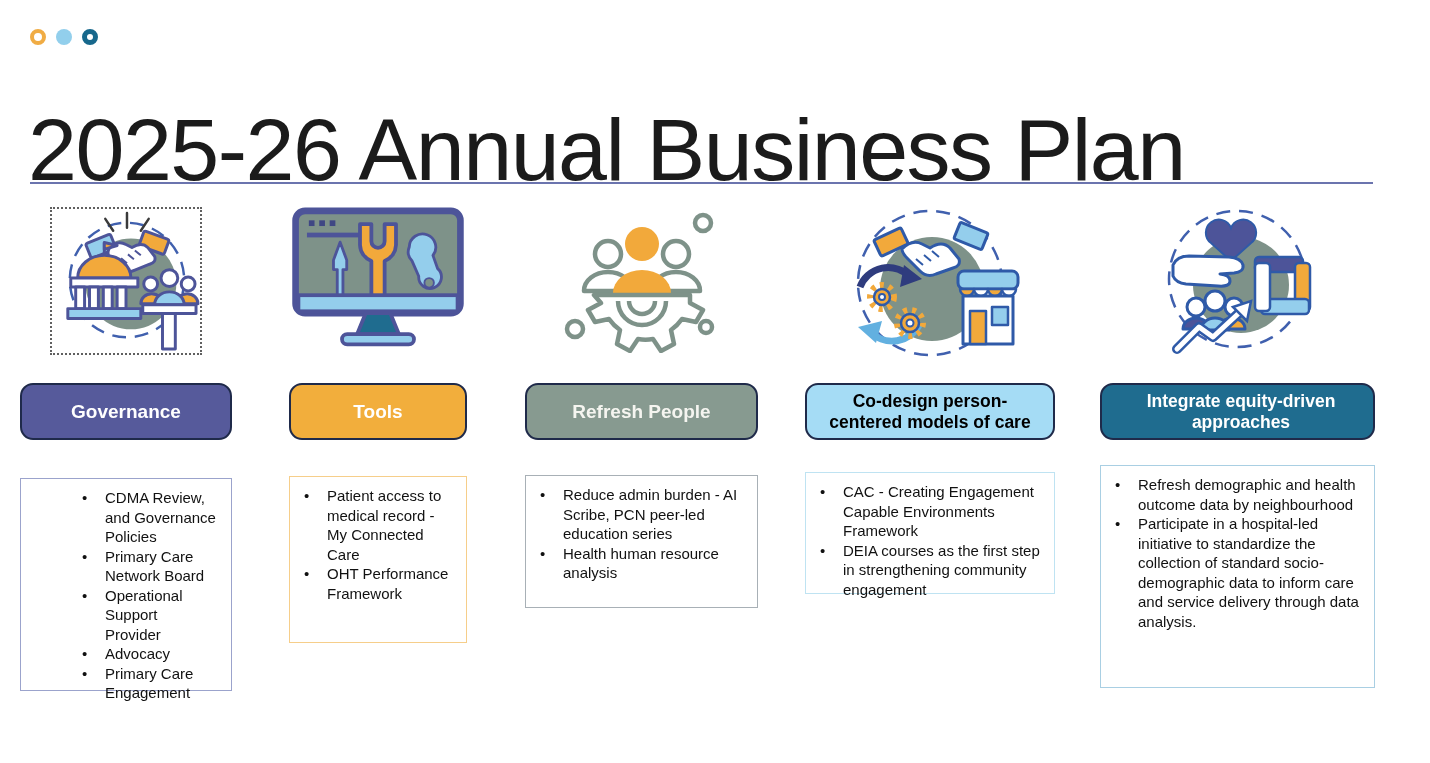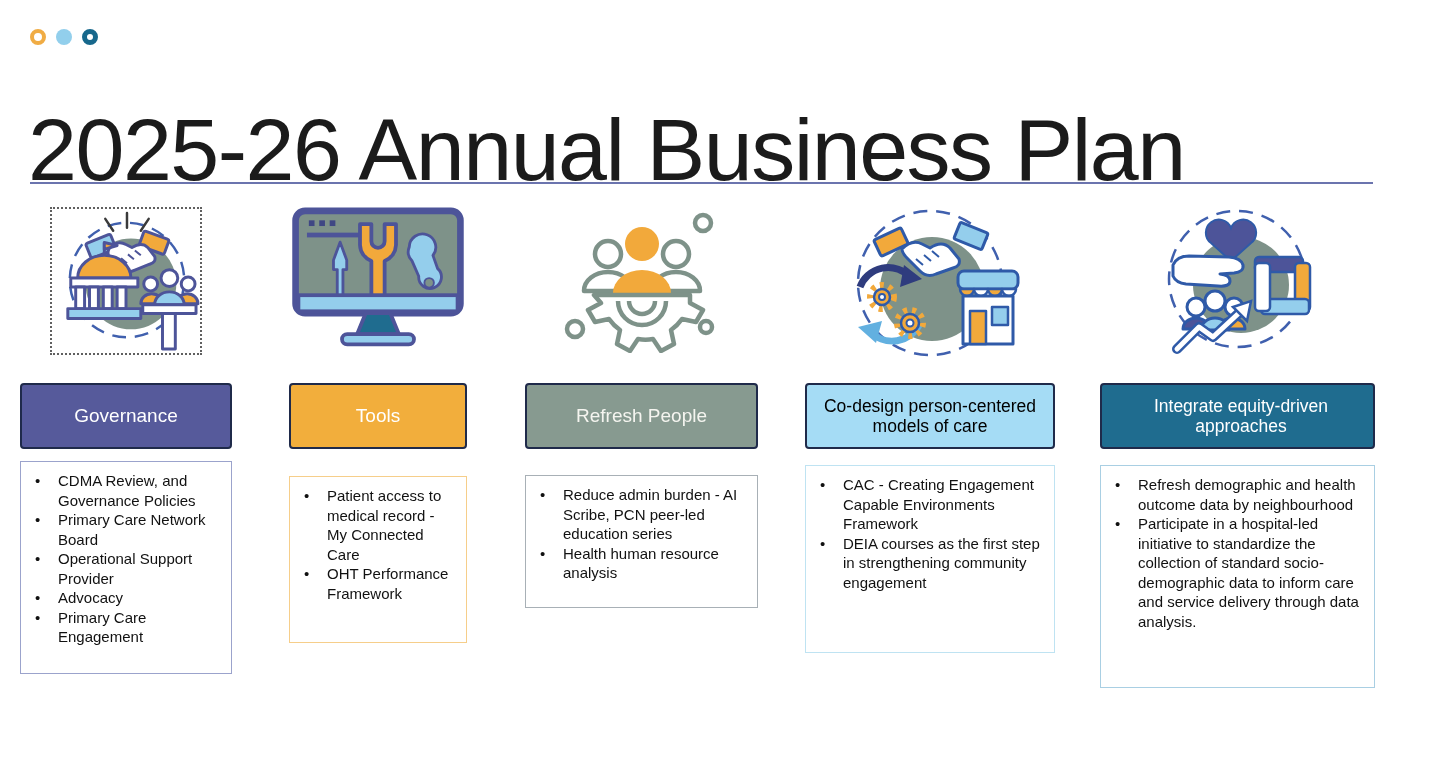--- a/index.html
+++ b/index.html
@@ -28,45 +28,45 @@
   .col2{left:289px;width:178px;}
   .col3{left:525px;width:233px;}
   .col4{left:805px;width:250px;}
   .col5{left:1100px;width:275px;}
 
   .icon-wrap{position:absolute;top:2px;left:50%;transform:translateX(-50%);}
   .sel-box{border:2px dotted #606060;padding:0;}
   .icon-wrap svg{display:block;}
 
   .hdr{
-    position:absolute;top:178px;left:0;right:0;height:66px;box-sizing:border-box;
-    border-radius:4px;border:2.5px solid #1F2A4A;
+    position:absolute;top:178px;left:0;right:0;height:57px;box-sizing:border-box;
+    border-radius:13px;border:2.5px solid #1F2A4A;
     display:flex;align-items:center;justify-content:center;text-align:center;
-    font-weight:normal;font-size:19px;line-height:1.15;padding:4px 10px;cursor:pointer;
+    font-weight:bold;font-size:19px;line-height:1.15;padding:4px 10px;cursor:pointer;
   }
   .hdr-governance{background:#565A9B;color:#ffffff;}
   .hdr-tools{background:#F2AE3C;color:#ffffff;}
   .hdr-talented{background:#879A90;color:#F5F5F0;}
   .hdr-codesign{background:#A5DCF5;color:#000000;font-size:17.5px;}
   .hdr-equity{background:#1F6C8F;color:#ffffff;font-size:17.5px;padding-left:17px;}
 
   .list{
     position:absolute;left:0;right:0;box-sizing:border-box;background:#fff;
     border:1.5px solid #9BA3CC;padding:9px 6px 6px 0;
   }
   .list ul{margin:0;padding:0;list-style:none;}
   .list li{
     position:relative;padding-left:37px;padding-right:8px;
     font-size:15px;line-height:1.3;color:#111;font-weight:500;
   }
   .list li::before{content:"\2022";position:absolute;left:14px;top:0;}
-  .list1{top:256px;height:213px;border-color:#9BA3CC;}
+  .list1{top:273px;height:213px;border-color:#9BA3CC;padding-left:47px;}
   .list2{top:271px;height:167px;border-color:#F6CE8A;}
   .list3{top:270px;height:133px;border-color:#A8B0B6;}
-  .list4{top:260px;height:188px;border-color:#BFE3F2;}
+  .list4{top:267px;height:122px;border-color:#BFE3F2;}
   .list5{top:260px;height:223px;border-color:#A9CFE3;}
 </style>
 </head>
 <body>
 
 <div class="slide">
 
   <div class="dots">
     <span class="dot dot-ring-orange"></span>
     <span class="dot dot-solid-blue"></span>

